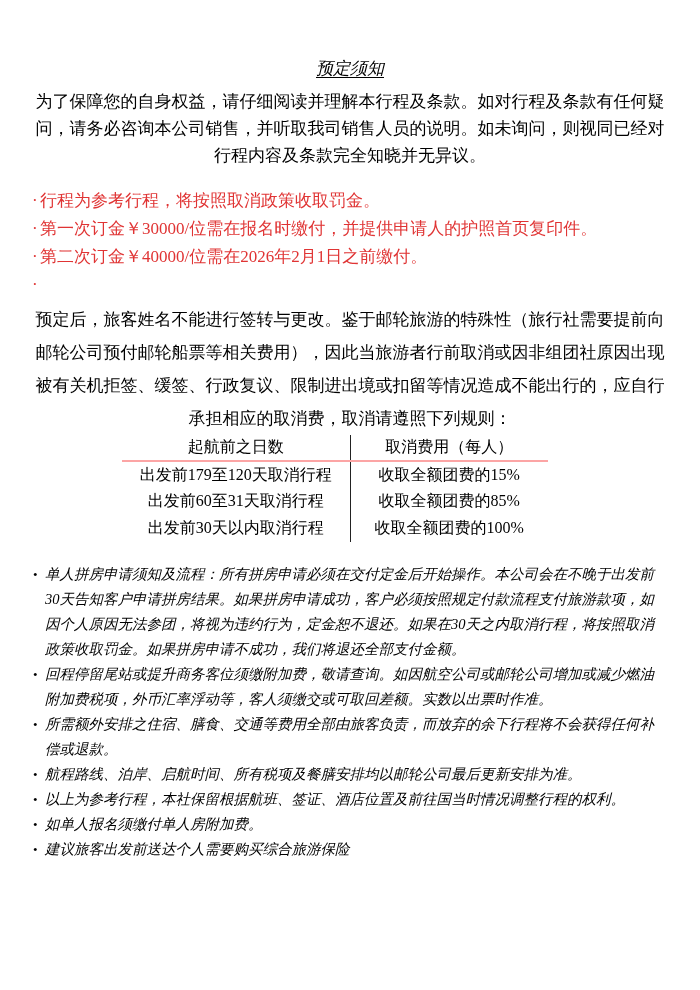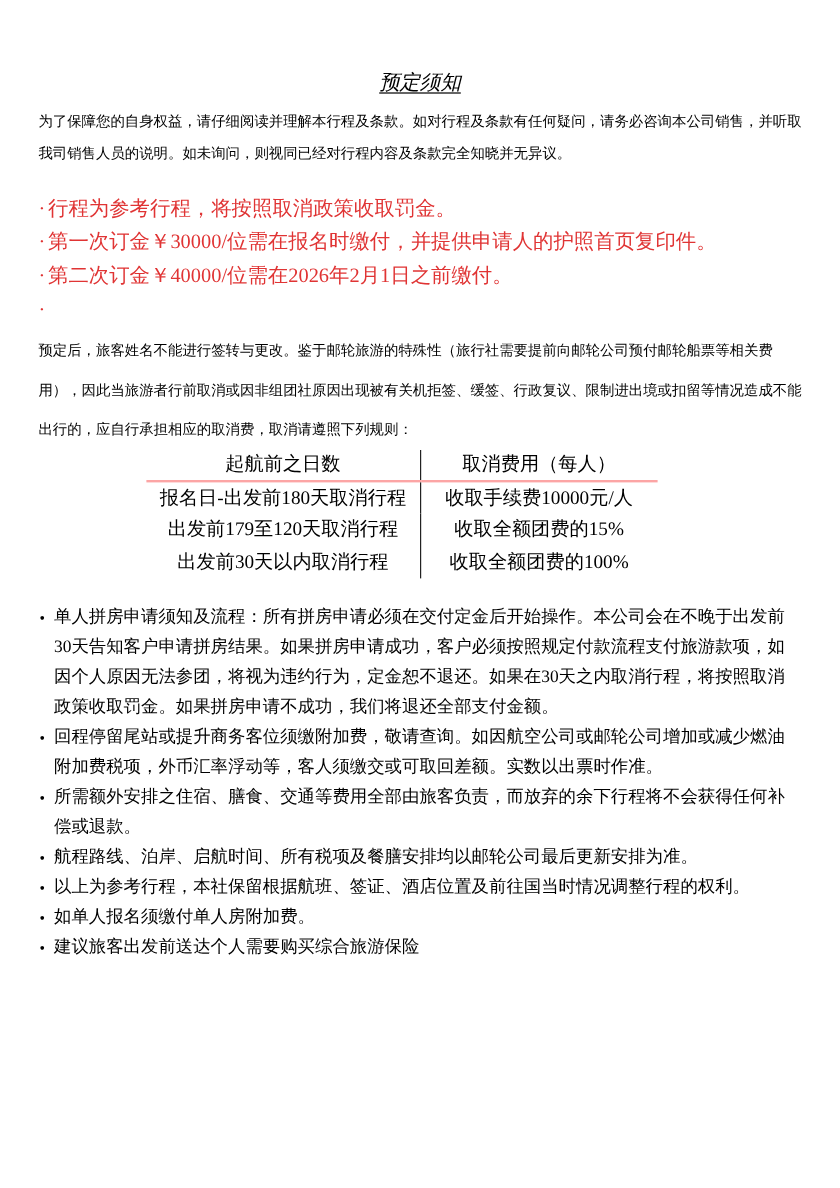--- a/index.html
+++ b/index.html
@@ -17,23 +17,23 @@
   .title {
     margin: 0 0 7px 0;
     text-align: center;
     font-size: 17px;
     font-weight: 400;
     line-height: 24px;
   }
   .title .u { text-decoration: underline; text-underline-offset: 3px; font-style: italic; }
   .para {
     margin: 0;
-    font-size: 12px;
+    font-size: 17px;
     line-height: 27px;
-    text-align: left;
+    text-align: center;
   }
   .paynotes { margin: 18px 0 0 0; }
   .paynote {
     margin: 0;
     display: flex;
     font-size: 17px;
     line-height: 28px;
     color: #e03434;
   }
   .paynote .dot { flex: 0 0 8px; }
@@ -60,21 +60,21 @@
   table.cancel th:last-child, table.cancel td:last-child { width: 198px; }
   ul.notes {
     margin: 20px 0 0 1px;
     padding: 0 0 30px 0;
     list-style: none;
     font-size: 14.5px;
     line-height: 25px;
   }
   ul.notes li { display: flex; margin: 0; }
   ul.notes .bullet { flex: 0 0 12px; font-size: 13px; }
-  ul.notes .note-text { flex: 1; }
+  ul.notes .note-text { flex: 1; font-style: italic; }
 </style>
 </head>
 <body>
 
 <div class="doc">
 
   <h1 class="title"><span class="u">预定须知</span></h1>
 
   <p class="para">为了保障您的自身权益，请仔细阅读并理解本行程及条款。如对行程及条款有任何疑问，请务必咨询本公司销售，并听取我司销售人员的说明。如未询问，则视同已经对行程内容及条款完全知晓并无异议。</p>
 
@@ -104,32 +104,32 @@
 
   <table class="cancel">
     <thead>
       <tr>
         <th>起航前之日数</th>
         <th>取消费用（每人）</th>
       </tr>
     </thead>
     <tbody>
 
-        <tr>
-          <td>报名日-出发前180天取消行程</td>
-          <td>收取手续费10000元/人</td>
-        </tr>
 
         <tr>
           <td>出发前179至120天取消行程</td>
           <td>收取全额团费的15%</td>
         </tr>
 
 
 
+        <tr>
+          <td>出发前60至31天取消行程</td>
+          <td>收取全额团费的85%</td>
+        </tr>
 
         <tr>
           <td>出发前30天以内取消行程</td>
           <td>收取全额团费的100%</td>
         </tr>
       </tbody>
   </table>
 
   <ul class="notes">
 

